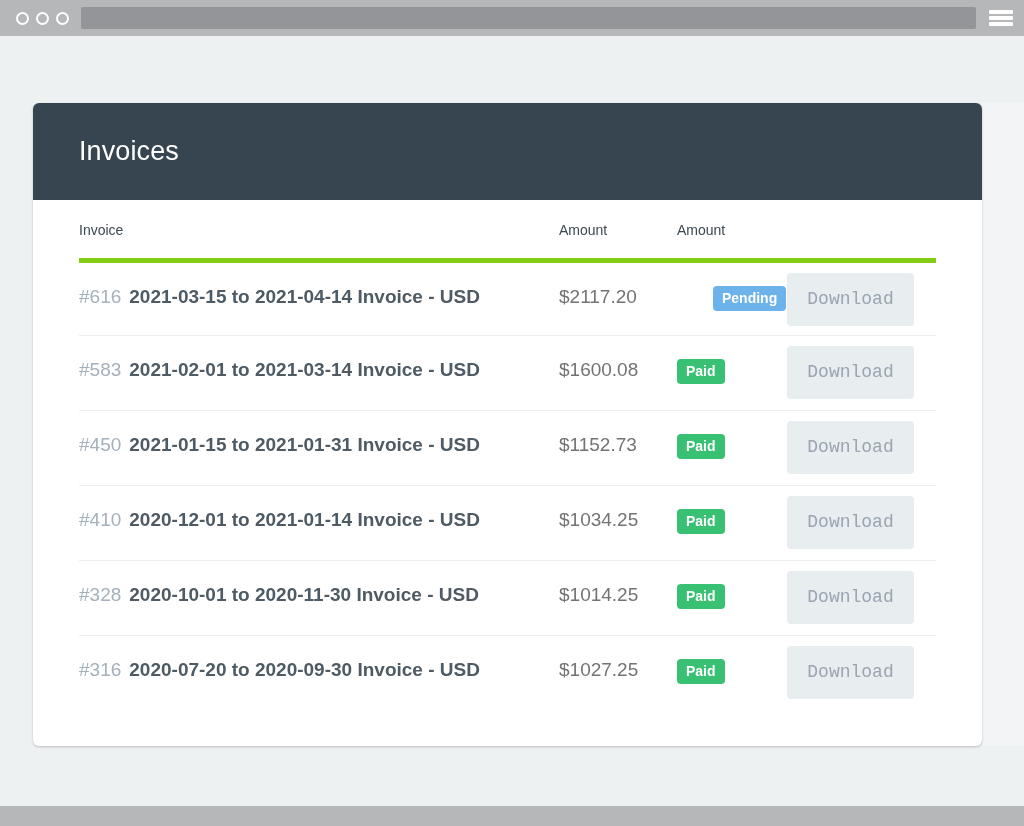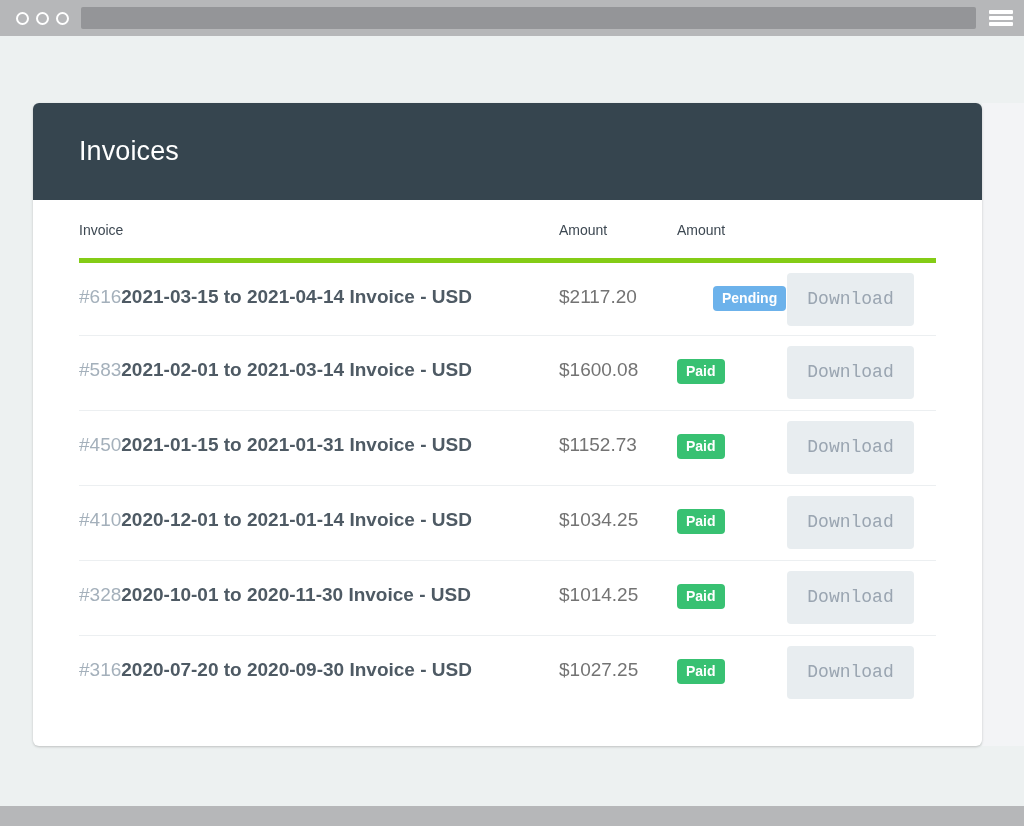--- a/index.html
+++ b/index.html
@@ -162,21 +162,21 @@
   .inv-num {
     font-size: 19px;
     color: #a4b0bb;
     font-weight: 400;
     margin-top: 7px;
   }
   .inv-desc {
     font-size: 19px;
     color: #4e5a64;
     font-weight: bold;
-    margin-left: 0;
+    margin-left: 8px;
   }
 
   .amount {
     font-size: 19px;
     color: #737373;
     font-weight: 400;
     white-space: nowrap;
   }
 
   .badge {

